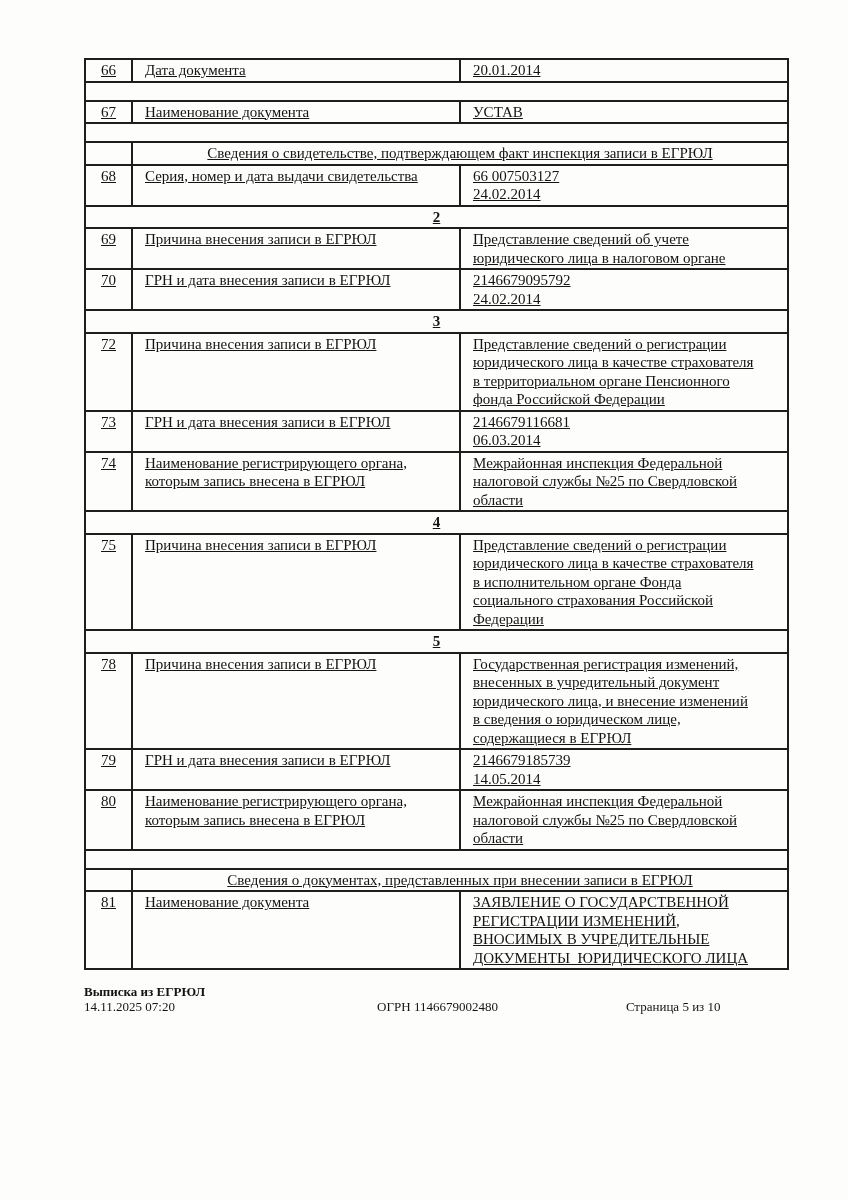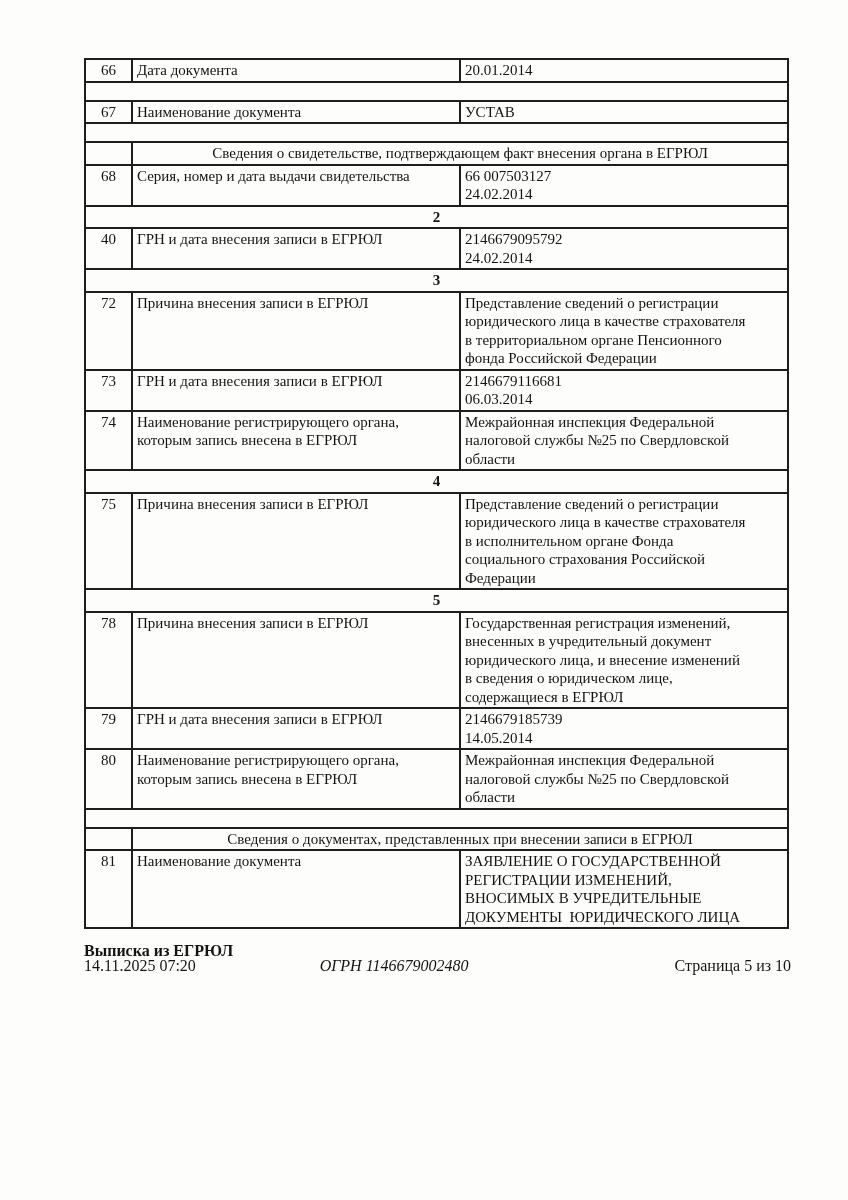--- a/index.html
+++ b/index.html
@@ -21,23 +21,24 @@
   }
   table.egrul {
     border-collapse: collapse;
     table-layout: fixed;
     margin: 58px 0 0 84px;
     width: 703px;
   }
   table.egrul td {
     border: 2px solid #1e1e1e;
     vertical-align: top;
-    padding: 1px 4px;
+    padding: 1px 12px;
     font-size: 15px;
     line-height: 18.5px;
+    text-decoration: underline;
   }
   td.num-cell {
     text-align: center;
     padding: 1px 2px;
   }
   td.spacer-cell {
     height: 15px;
     padding: 0;
   }
   td.group-cell {
@@ -48,26 +49,26 @@
     padding: 1px 4px;
   }
   .vline {
     white-space: pre;
   }
   .footer {
     margin: 14px 0 16px 84px;
     width: 707px;
     display: flex;
     align-items: flex-end;
-    font-size: 16px;
+    font-size: 13px;
     line-height: 15px;
   }
   .footer .f-left  { flex: 1; text-align: left; }
-  .footer .f-center{ flex: 1; text-align: left; font-style: italic; }
-  .footer .f-right { flex: 1; text-align: right; }
+  .footer .f-center{ flex: 1; text-align: center; }
+  .footer .f-right { flex: 1; text-align: center; }
   .footer .f-title { font-weight: bold; }
 </style>
 </head>
 <body>
 
 <div class="page">
 
   <table class="egrul">
     <colgroup>
       <col style="width:47px">
@@ -90,35 +91,43 @@
           <td class="label-cell">Наименование документа</td>
           <td class="value-cell">
             <div class="vline">УСТАВ</div>
           </td>
         </tr>
         <tr>
           <td class="spacer-cell" colspan="3"></td>
         </tr>
         <tr>
           <td class="num-cell"></td>
-          <td class="section-cell" colspan="2" style="text-align: center;">Сведения о свидетельстве, подтверждающем факт внесения органа в ЕГРЮЛ</td>
+          <td class="section-cell" colspan="2" style="text-align: center;">Сведения о свидетельстве, подтверждающем факт инспекция записи в ЕГРЮЛ</td>
         </tr>
         <tr>
           <td class="num-cell">68</td>
           <td class="label-cell">Серия, номер и дата выдачи свидетельства</td>
           <td class="value-cell">
             <div class="vline">66 007503127</div>
             <div class="vline">24.02.2014</div>
           </td>
         </tr>
         <tr>
           <td class="group-cell" colspan="3">2</td>
         </tr>
         <tr>
-          <td class="num-cell">40</td>
+          <td class="num-cell">69</td>
+          <td class="label-cell">Причина внесения записи в ЕГРЮЛ</td>
+          <td class="value-cell">
+            <div class="vline">Представление сведений об учете</div>
+            <div class="vline">юридического лица в налоговом органе</div>
+          </td>
+        </tr>
+        <tr>
+          <td class="num-cell">70</td>
           <td class="label-cell">ГРН и дата внесения записи в ЕГРЮЛ</td>
           <td class="value-cell">
             <div class="vline">2146679095792</div>
             <div class="vline">24.02.2014</div>
           </td>
         </tr>
         <tr>
           <td class="group-cell" colspan="3">3</td>
         </tr>
         <tr>

